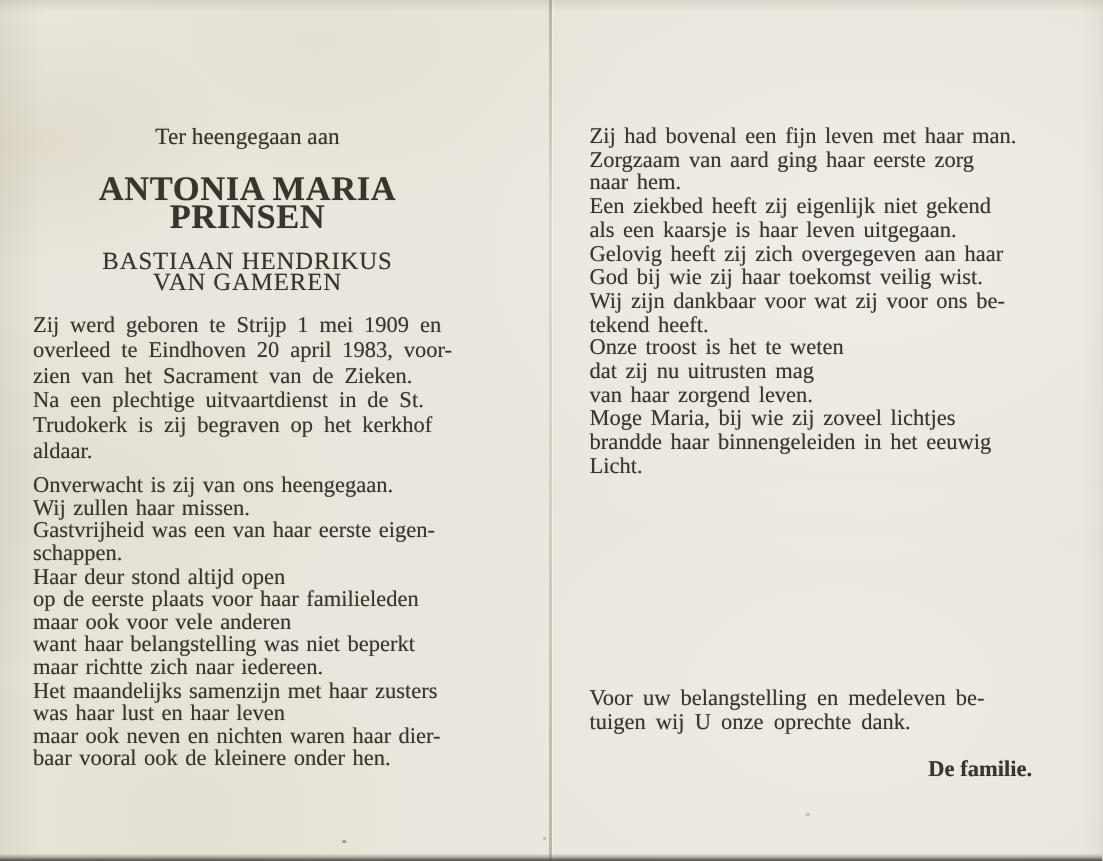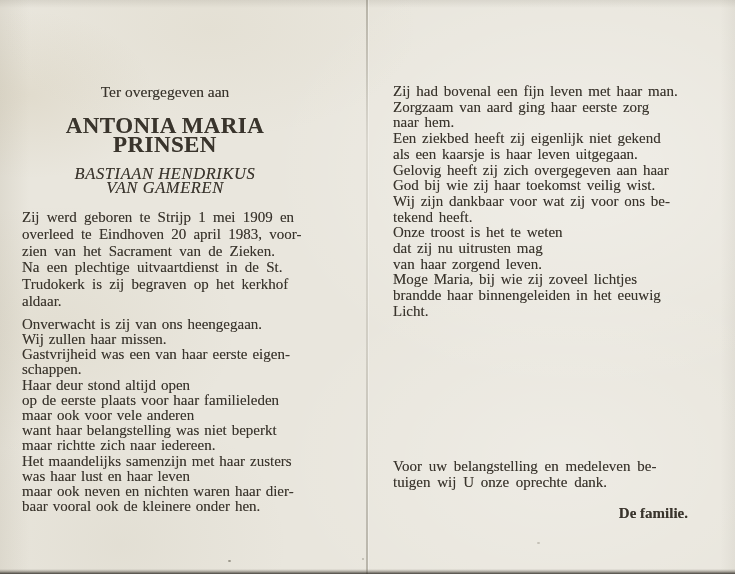--- a/index.html
+++ b/index.html
@@ -44,41 +44,41 @@
   .speck{position:absolute;border-radius:50%;background:rgba(90,84,70,.55);}
   .speck.s1{left:228px;top:560px;width:3px;height:2px;}
   .speck.s2{left:362px;top:558px;width:2px;height:2px;opacity:.6;}
   .speck.s3{left:537px;top:542px;width:3px;height:1.5px;opacity:.5;}
 
   .left-page{position:absolute;left:22px;top:84px;width:332px;}
   .head{ text-align:center;padding-right:46px; }
   .intro{font-size:15.5px;line-height:16px;}
   .name{margin-top:16px;font-size:23px;font-weight:bold;line-height:19px;letter-spacing:.4px;}
   .relation{margin-top:13px;font-size:15.5px;line-height:17px;}
-  .spouse{margin-top:13px;font-size:16.5px;line-height:14px;letter-spacing:.6px;white-space:pre-line;font-style:italic;}
+  .spouse{margin-top:13px;font-size:16.5px;line-height:14px;letter-spacing:.6px;white-space:pre-line;}
 
   .para{font-size:15px;white-space:pre-line;}
   .life{margin-top:14px;line-height:16.8px;word-spacing:3.5px;}
   .memorial{margin-top:7px;line-height:15.2px;word-spacing:1.2px;}
 
   .right-page{position:absolute;left:393px;top:84px;width:314px;}
   .tribute{line-height:15.7px;word-spacing:2px;}
   .thanks{margin-top:138px;line-height:16.5px;word-spacing:3px;}
   .signature{margin-top:14px;font-size:15px;text-align:right;padding-right:19px;font-weight:bold;}
 </style>
 </head>
 <body>
 
 <div class="scan">
 
   <div class="fold"></div>
 
   <div class="left-page">
     <div class="head">
-      <div class="intro">Ter overgegeven aan</div>
+      <div class="intro">Ter heengegaan aan</div>
       <div class="name">ANTONIA MARIA PRINSEN</div>
       <div class="spouse">BASTIAAN HENDRIKUS
 VAN GAMEREN</div>
     </div>
     <div class="para life">Zij werd geboren te Strijp 1 mei 1909 en
 overleed te Eindhoven 20 april 1983, voor-
 zien van het Sacrament van de Zieken.
 Na een plechtige uitvaartdienst in de St.
 Trudokerk is zij begraven op het kerkhof
 aldaar.</div>

